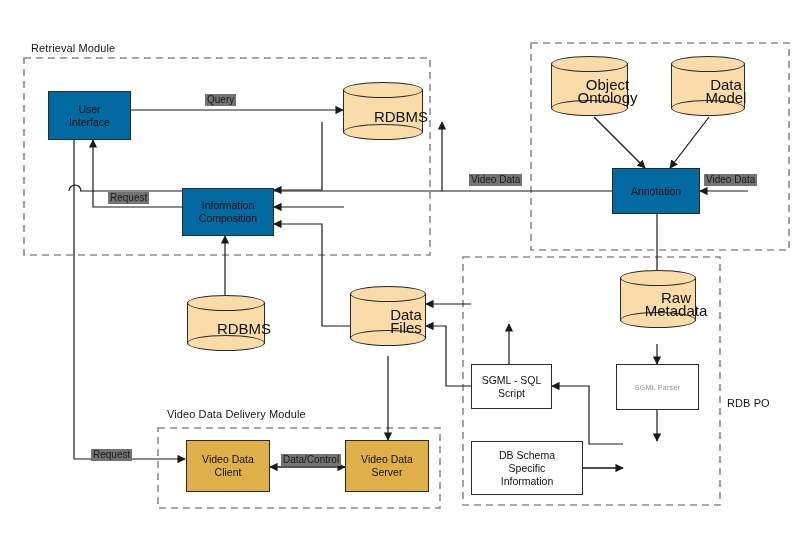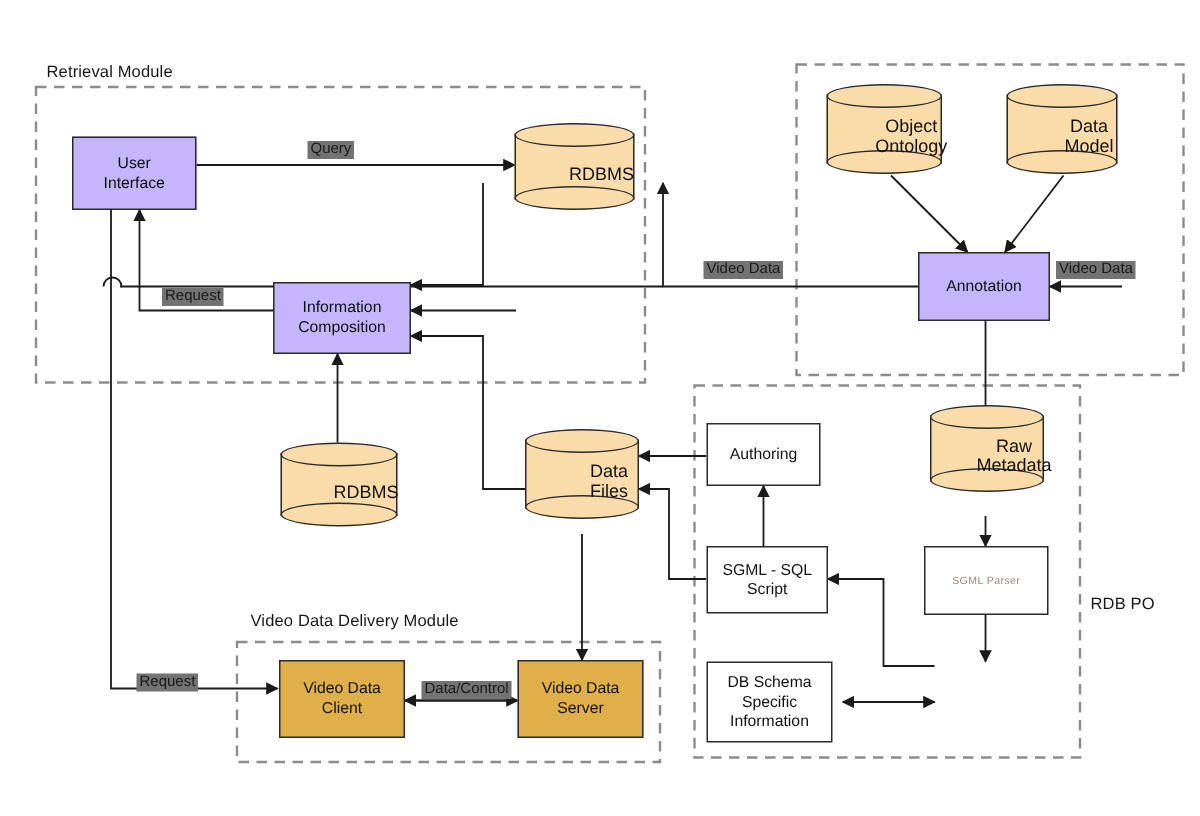--- a/index.html
+++ b/index.html
@@ -46,21 +46,21 @@
     justify-content: center;
     text-align: center;
     font-size: 10.5px;
     line-height: 13px;
     color: #111111;
     white-space: pre-line;
   }
   .proc {
     border: 1px solid #2a2a2a;
   }
-  .proc-teal { background: #c4b5fd; color: #0e0e0e; }
+  .proc-teal { background: #0369a1; color: #0e0e0e; }
   .proc-gold { background: #dfb04a; color: #111111; }
   .proc-white { background: #ffffff; color: #111111; }
   .node-faint { font-size: 7px; color: #9b8c82; letter-spacing: 0.3px; }
   .cyl {
     position: absolute;
     box-sizing: border-box;
   }
   .cyl .cyl-body {
     position: absolute;
     left: 0; right: 0;
@@ -88,21 +88,21 @@
     border-radius: 50%;
   }
   .cyl .cyl-text {
     position: absolute;
     left: 0; right: 0;
     top: 10px; bottom: 0;
     display: flex;
     align-items: center;
     justify-content: center;
     text-align: center;
-    font-size: 12px;
+    font-size: 15px;
     line-height: 13px;
     color: #111111;
     white-space: pre-line;
     z-index: 3;
     padding-left: 36px;
   }
 </style>
 </head>
 <body>
 
@@ -192,30 +192,27 @@
   <div class="node proc proc-gold" style="left:186px; top:440px; width:84px; height:52px;">
     <span>Video Data
 Client</span>
   </div>
 
   <div class="node proc proc-gold" style="left:345px; top:440px; width:84px; height:52px;">
     <span>Video Data
 Server</span>
   </div>
 
-  <div class="node proc proc-white" style="left:471px; top:282px; width:76px; height:42px;">
-    <span>Authoring</span>
-  </div>
 
   <div class="node proc proc-white" style="left:471px; top:364px; width:81px; height:45px;">
     <span>SGML - SQL
 Script</span>
   </div>
 
-  <div class="node proc proc-white" style="left:471px; top:441px; width:84px; height:54px;">
+  <div class="node proc proc-white" style="left:471px; top:441px; width:112px; height:54px;">
     <span>DB Schema
 Specific
 Information</span>
   </div>
 
   <div class="node proc proc-white" style="left:616px; top:364px; width:83px; height:46px;">
     <span class="node-faint">SGML Parser</span>
   </div>
 
 

